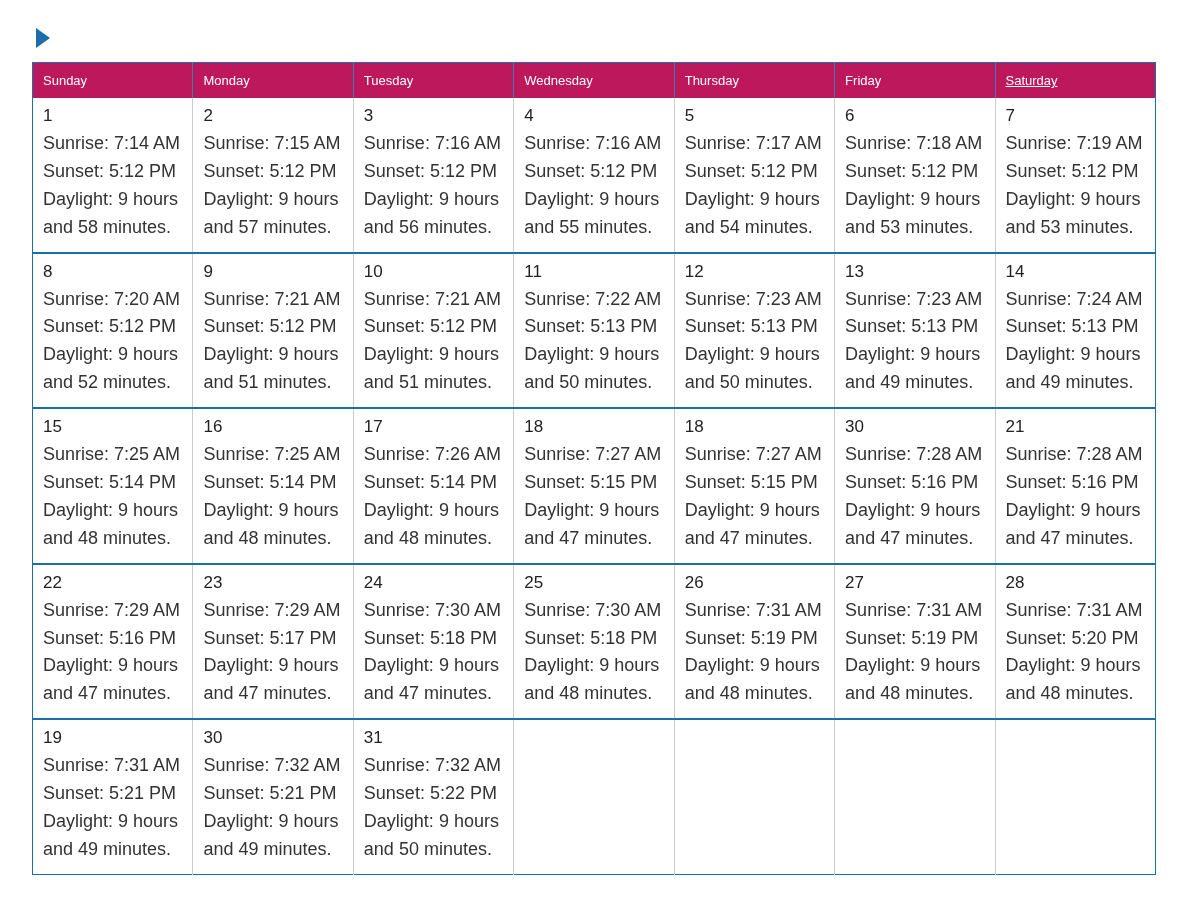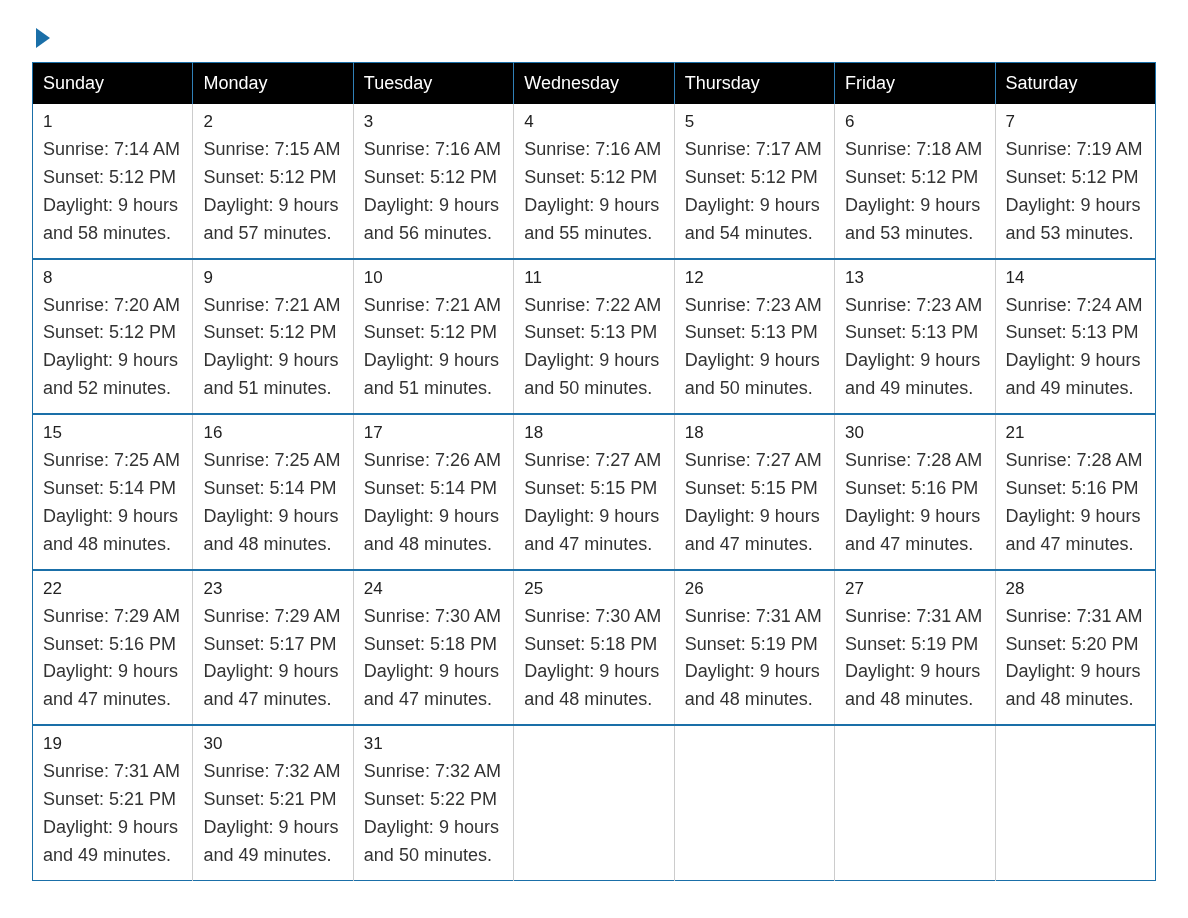--- a/index.html
+++ b/index.html
@@ -60,29 +60,29 @@
       font-size: 22px;
       color: #444;
       margin-top: 4px;
     }
     .calendar {
       width: 100%;
       border-collapse: collapse;
       border: 1.5px solid #1a6fa8;
     }
     .calendar th {
-      background: #000000;
+      background: #be185d;
       color: #fff;
-      font-size: 18px;
+      font-size: 13px;
       font-weight: normal;
       padding: 10px 10px;
       text-align: left;
       border-right: 1px solid #3080b8;
     }
-    .calendar th:last-child { border-right: none; }
+    .calendar th:last-child { border-right: none; text-decoration: underline; }
     .calendar td {
       vertical-align: top;
       padding: 8px 10px 10px 10px;
       font-size: 13.5px;
       color: #222;
       border-right: 1px solid #ccc;
       border-bottom: 2px solid #1a6fa8;
       width: 14.28%;
       min-height: 90px;
     }

